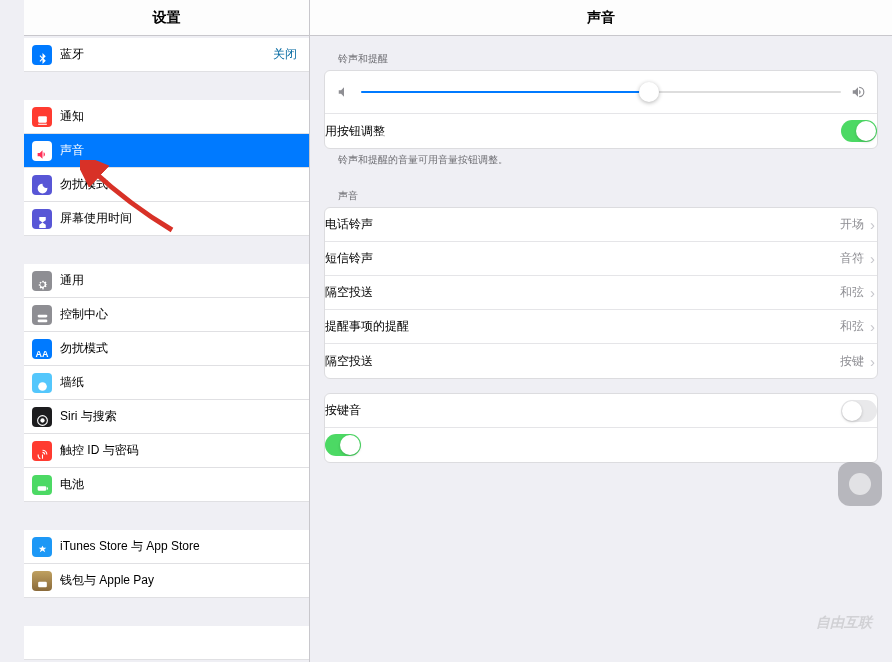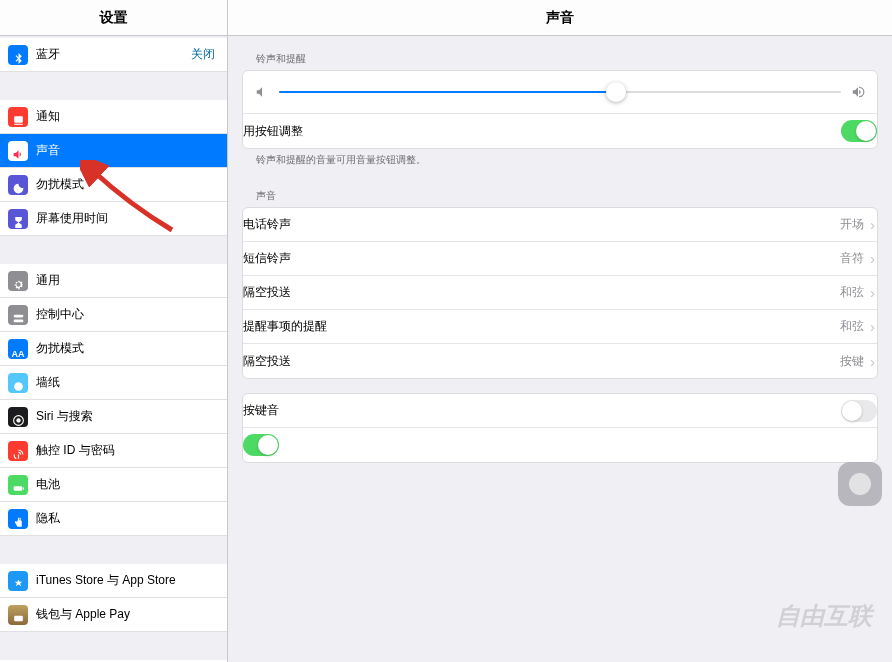--- a/index.html
+++ b/index.html
@@ -10,24 +10,25 @@
     }
     body {
       width: 892px;
       height: 662px;
       display: flex;
       background: #efeff4;
       overflow: hidden;
       position: relative;
     }
     .sidebar {
-      width: 228px;
+      width: 310px;
       background: #efeff4;
       border-right: 1px solid #c8c7cc;
       overflow-y: auto;
+      padding-left: 24px;
     }
     .sidebar-header {
       height: 36px;
       display: flex;
       align-items: center;
       justify-content: center;
       border-bottom: 1px solid #c8c7cc;
       background: #fdfdfd;
     }
     .sidebar-title {
@@ -222,21 +223,21 @@
     .toggle.on .toggle-knob {
       right: 1px;
     }
     .toggle.off .toggle-knob {
       left: 1px;
     }
     .watermark {
       position: absolute;
       right: 20px;
       bottom: 30px;
-      font-size: 24px;
+      font-size: 14px;
       font-weight: bold;
       font-style: italic;
       color: rgba(120,120,120,0.25);
       pointer-events: none;
       margin-top: 8px;
     }
     .float-btn {
       position: absolute;
       right: 10px;
       top: 462px;
@@ -359,28 +360,20 @@
         <span class="row-label">触控 ID 与密码</span>
       </div>
       <div class="row">
         <div class="icon-box" style="background: rgb(76, 217, 100);">
           <svg viewBox="0 0 24 24">
             <rect x="3" y="8" width="16" height="8" rx="2"></rect>
             <rect x="20" y="10" width="2" height="4"></rect>
           </svg>
         </div>
         <span class="row-label">电池</span>
-      </div>
-      <div class="row">
-        <div class="icon-box" style="background: rgb(0, 122, 255);">
-          <svg viewBox="0 0 24 24">
-            <path d="M10 3v8l-3-2-2 2 5 9h8V9l-2-1V3h-2v5h-1V3h-2v5h-1V3z"></path>
-          </svg>
-        </div>
-        <span class="row-label">隐私</span>
       </div>
       <div class="section-gap"></div>
       <div class="row">
         <div class="icon-box" style="background: rgb(29, 152, 246);">
           <svg viewBox="0 0 24 24">
             <path d="M12 3l2 4h5l-4 3 2 5-5-3-5 3 2-5-4-3h5z"></path>
           </svg>
         </div>
         <span class="row-label">iTunes Store 与 App Store</span>
       </div>

